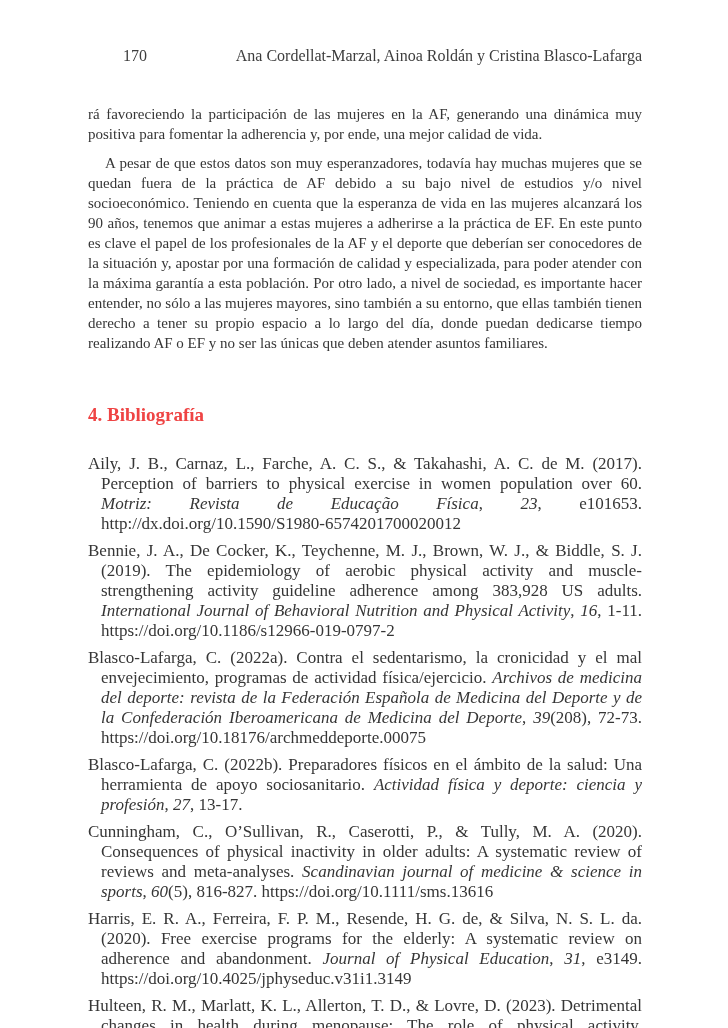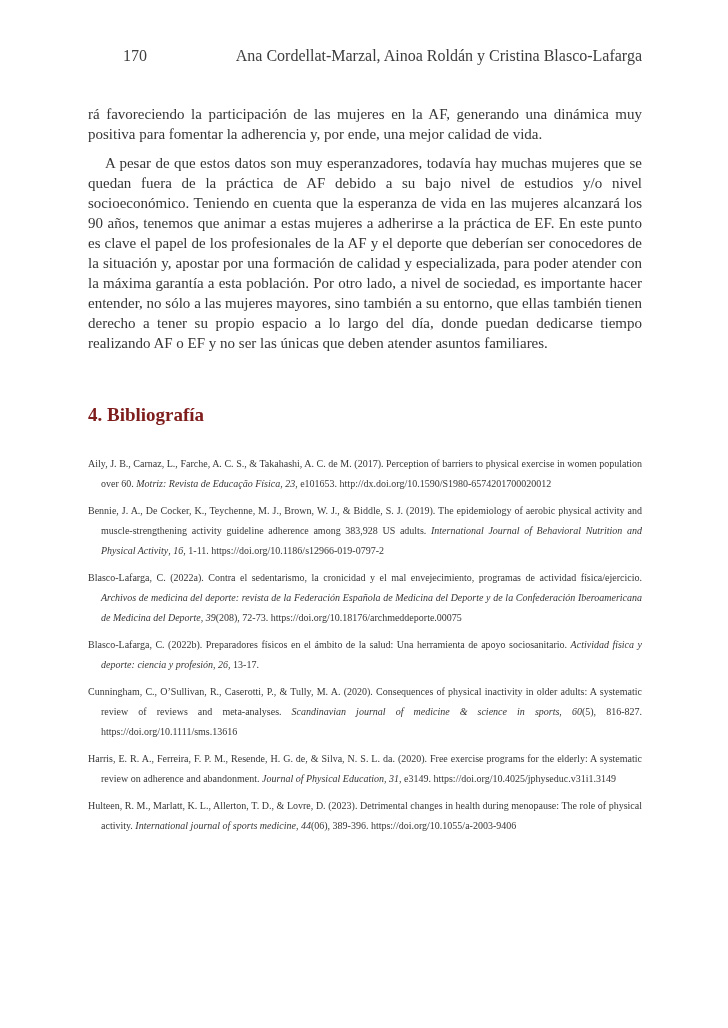--- a/index.html
+++ b/index.html
@@ -43,29 +43,29 @@
   }
   p.para.indent {
     text-indent: 17px;
     margin-top: 9px;
   }
   h2.section-heading {
     margin: 50px 0 0 0;
     font-size: 19px;
     line-height: 24px;
     font-weight: 700;
-    color: #7f1d1d;
+    color: #ef4444;
     font-family: "Liberation Serif", "DejaVu Serif", serif;
   }
   .reference-list {
     margin-top: 27px;
   }
   p.ref {
     margin: 0 0 7px 0;
-    font-size: 10px;
+    font-size: 17px;
     line-height: 20px;
     text-align: justify;
     padding-left: 13px;
     text-indent: -13px;
     overflow-wrap: anywhere;
     color: #363636;
   }
   p.ref i {
     font-style: italic;
   }
@@ -84,19 +84,19 @@
       <p class="para">rá favoreciendo la participación de las mujeres en la AF, generando una dinámica muy positiva para fomentar la adherencia y, por ende, una mejor calidad de vida.</p>
       <p class="para indent">A pesar de que estos datos son muy esperanzadores, todavía hay muchas mujeres que se quedan fuera de la práctica de AF debido a su bajo nivel de estudios y/o nivel socioeconómico. Teniendo en cuenta que la esperanza de vida en las mujeres alcanzará los 90 años, tenemos que animar a estas mujeres a adherirse a la práctica de EF. En este punto es clave el papel de los profesionales de la AF y el deporte que deberían ser conocedores de la situación y, apostar por una formación de calidad y especializada, para poder atender con la máxima garantía a esta población. Por otro lado, a nivel de sociedad, es importante hacer entender, no sólo a las mujeres mayores, sino también a su entorno, que ellas también tienen derecho a tener su propio espacio a lo largo del día, donde puedan dedicarse tiempo realizando AF o EF y no ser las únicas que deben atender asuntos familiares.</p>
     </div>
 
   <h2 class="section-heading">4. Bibliografía</h2>
 
   <div class="reference-list" id="references">
       <p class="ref">Aily, J. B., Carnaz, L., Farche, A. C. S., &amp; Takahashi, A. C. de M. (2017). Perception of barriers to physical exercise in women population over 60. <i>Motriz: Revista de Educação Física</i>, <i>23</i>, e101653. http://dx.doi.org/10.1590/S1980-6574201700020012</p>
       <p class="ref">Bennie, J. A., De Cocker, K., Teychenne, M. J., Brown, W. J., &amp; Biddle, S. J. (2019). The epidemiology of aerobic physical activity and muscle-strengthening activity guideline adherence among 383,928 US adults. <i>International Journal of Behavioral Nutrition and Physical Activity</i>, <i>16</i>, 1-11. https://doi.org/10.1186/s12966-019-0797-2</p>
       <p class="ref">Blasco-Lafarga, C. (2022a). Contra el sedentarismo, la cronicidad y el mal envejecimiento, programas de actividad física/ejercicio. <i>Archivos de medicina del deporte: revista de la Federación Española de Medicina del Deporte y de la Confederación Iberoamericana de Medicina del Deporte</i>, <i>39</i>(208), 72-73. https://doi.org/10.18176/archmeddeporte.00075</p>
-      <p class="ref">Blasco-Lafarga, C. (2022b). Preparadores físicos en el ámbito de la salud: Una herramienta de apoyo sociosanitario. <i>Actividad física y deporte: ciencia y profesión</i>, <i>26</i>, 13-17.</p>
+      <p class="ref">Blasco-Lafarga, C. (2022b). Preparadores físicos en el ámbito de la salud: Una herramienta de apoyo sociosanitario. <i>Actividad física y deporte: ciencia y profesión</i>, <i>27</i>, 13-17.</p>
       <p class="ref">Cunningham, C., O’Sullivan, R., Caserotti, P., &amp; Tully, M. A. (2020). Consequences of physical inactivity in older adults: A systematic review of reviews and meta-analyses. <i>Scandinavian journal of medicine &amp; science in sports</i>, <i>60</i>(5), 816-827. https://doi.org/10.1111/sms.13616</p>
       <p class="ref">Harris, E. R. A., Ferreira, F. P. M., Resende, H. G. de, &amp; Silva, N. S. L. da. (2020). Free exercise programs for the elderly: A systematic review on adherence and abandonment. <i>Journal of Physical Education</i>, <i>31</i>, e3149. https://doi.org/10.4025/jphyseduc.v31i1.3149</p>
       <p class="ref">Hulteen, R. M., Marlatt, K. L., Allerton, T. D., &amp; Lovre, D. (2023). Detrimental changes in health during menopause: The role of physical activity. <i>International journal of sports medicine</i>, <i>44</i>(06), 389-396. https://doi.org/10.1055/a-2003-9406</p>
     </div>
 
 </div>
 
 </body></html>

